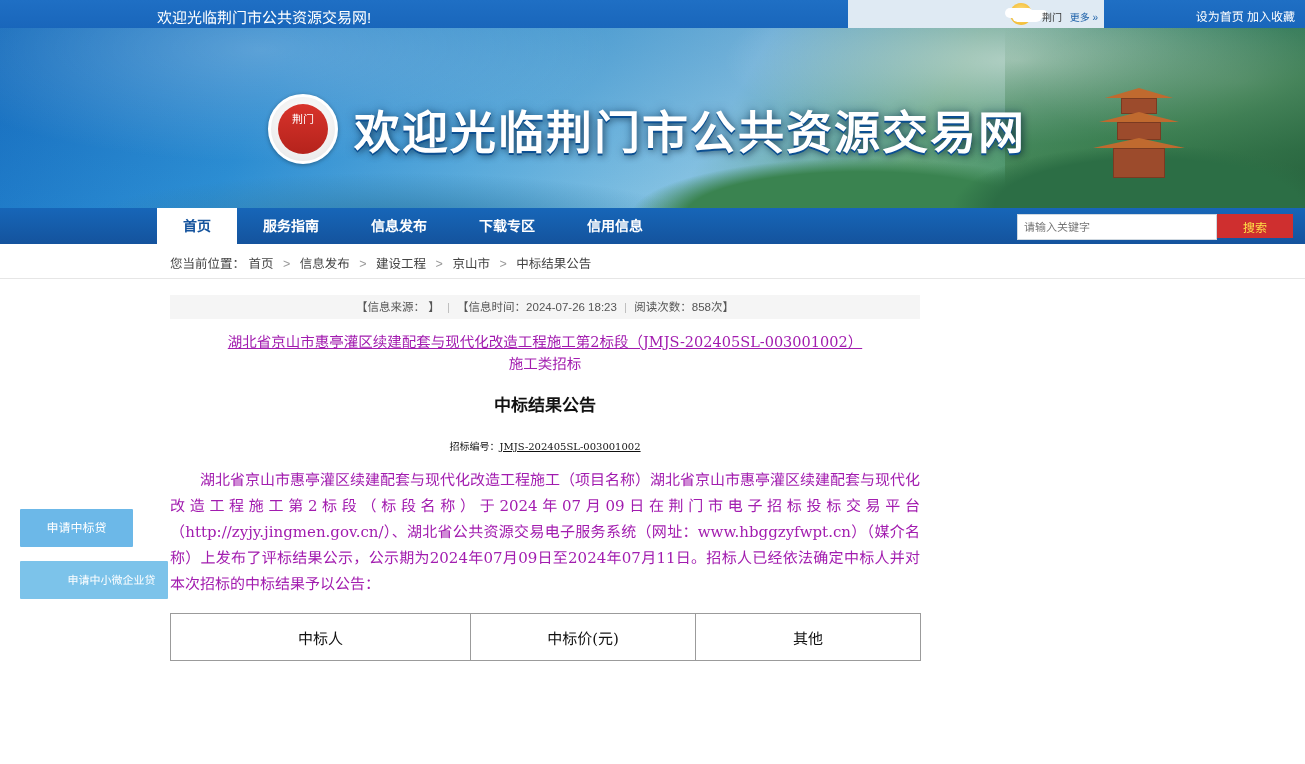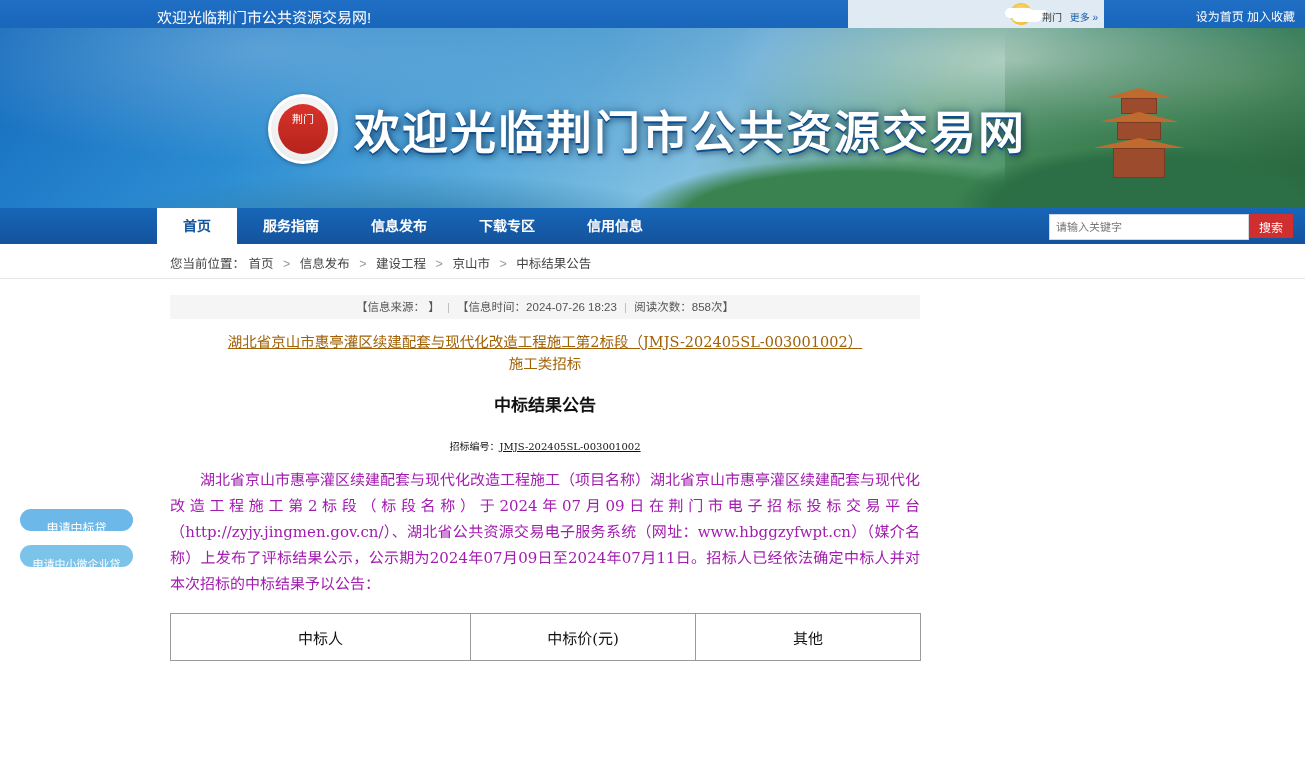--- a/index.html
+++ b/index.html
@@ -233,26 +233,26 @@
     box-sizing: border-box;
     border: 1px solid #cfd8e0;
     background: #ffffff;
     font-size: 11px;
     color: #999;
     padding: 12px 6px;
     outline: none;
     font-family: "Liberation Sans", sans-serif;
   }
   .search-btn {
-    width: 44px;
+    width: 76px;
     height: 24px;
     box-sizing: border-box;
     border: none;
     background: #cf2f2f;
-    color: #ffffff;
+    color: #fde047;
     font-size: 12px;
     cursor: pointer;
     font-family: "Liberation Sans", sans-serif;
   }
 
   
   .breadcrumb-row {
     height: 34px;
     border-bottom: 1px solid #e6e6e6;
     position: relative;
@@ -307,21 +307,21 @@
   }
   .meta-bar .sep {
     color: #bbb;
     margin: 0 4px;
   }
   .sub-link {
     margin-top: 12px;
     text-align: center;
     font-size: 14.5px;
     line-height: 22px;
-    color: #a16207;
+    color: #a21caf;
     font-family: "DejaVu Serif", serif;
   }
   .sub-link .u {
     text-decoration: underline;
   }
   .doc-heading {
     margin-top: 16px;
     text-align: center;
     font-size: 17px;
     font-weight: bold;
@@ -368,34 +368,35 @@
 
   
   .side-buttons {
     position: absolute;
     left: 20px;
     top: 230px;
     width: 113px;
   }
   .side-btn {
     width: 113px;
-    height: 22px;
+    height: 38px;
     line-height: 38px;
     text-align: center;
     background: #6cb8e8;
     color: #ffffff;
     font-size: 12px;
     margin-bottom: 14px;
     cursor: pointer;
-    border-radius: 12px;
+    border-radius: 1px;
     white-space: nowrap;
   }
   .side-btn.alt {
     background: #7cc3ea;
     font-size: 11px;
+    padding-left: 35px;
   }
 </style>
 </head>
 <body>
 
 <div class="topbar">
   <div class="welcome">欢迎光临荆门市公共资源交易网!</div>
 
   <div class="weather-box">
     <div class="wsun"></div>

